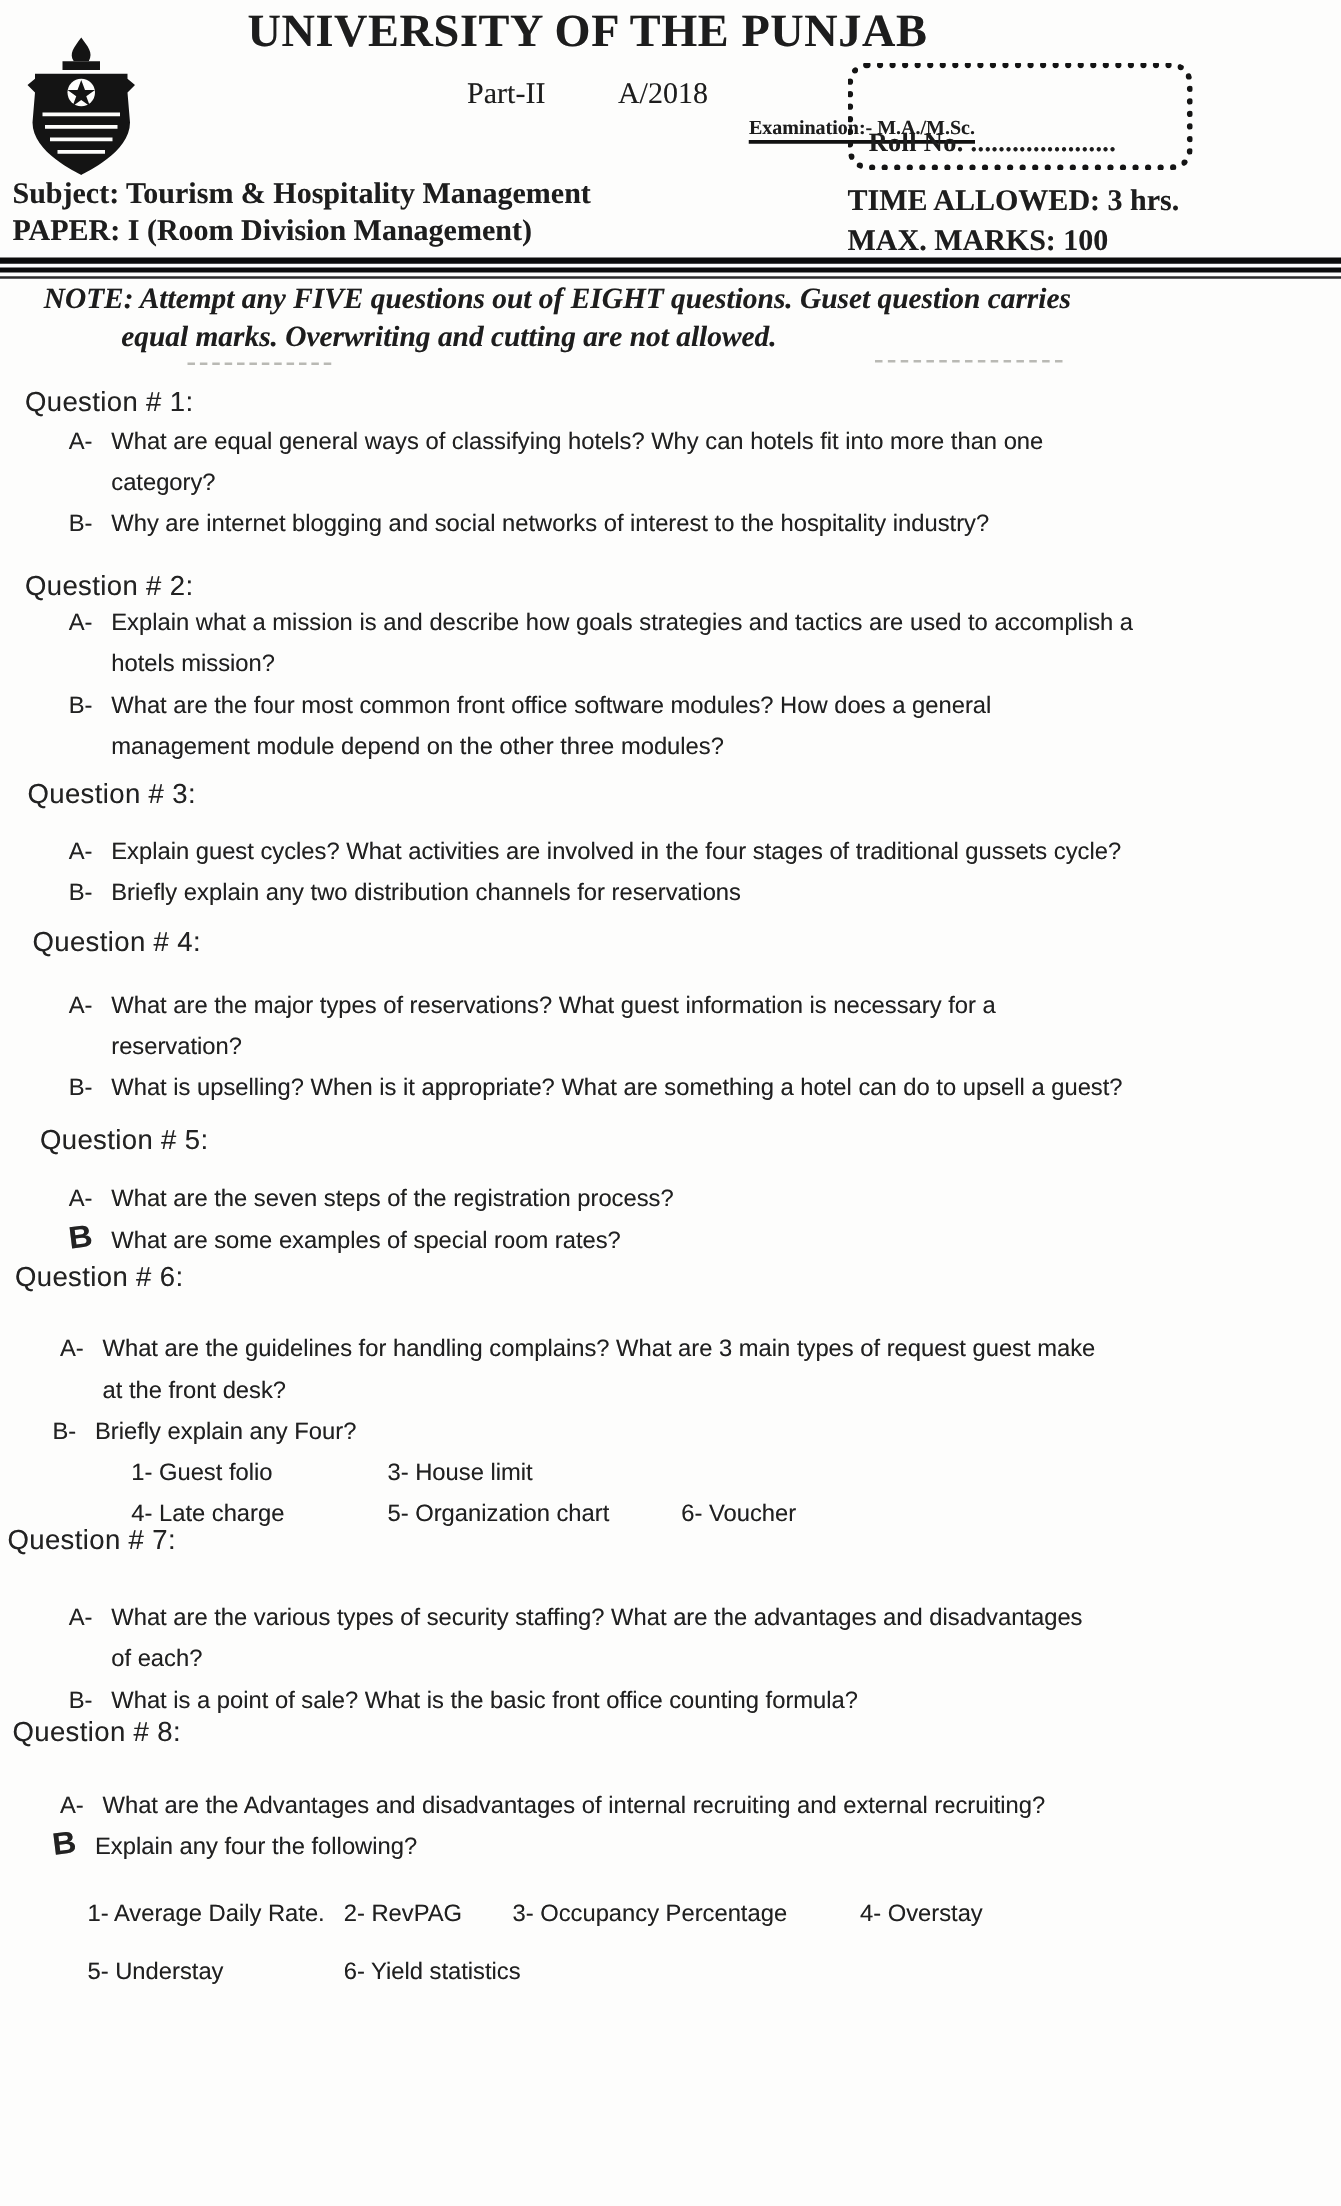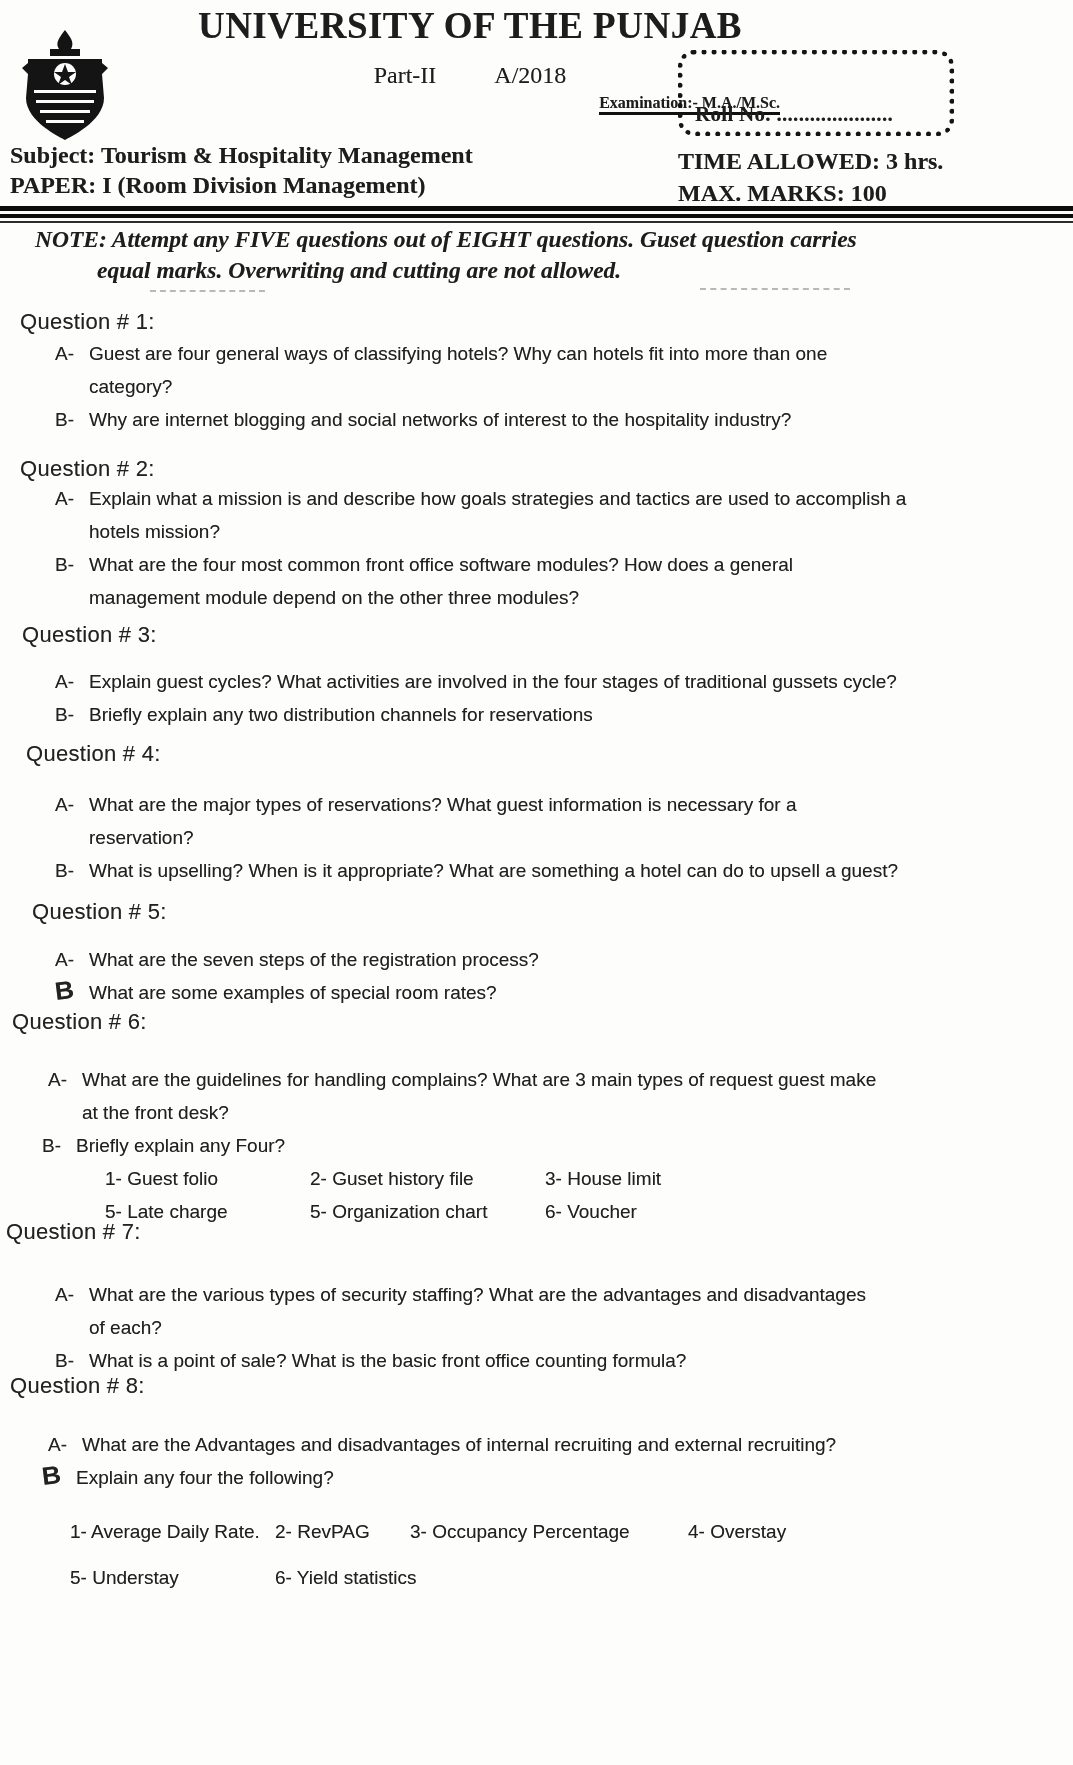--- a/index.html
+++ b/index.html
@@ -101,21 +101,21 @@
     <div class="noise" style="left:150px;top:290px;width:115px;"></div>
     <div class="noise" style="left:700px;top:288px;width:150px;"></div>
   </div>
 
   <div class="q" style="top:309px;">
     <div class="q-title" style="margin-left:20px;">Question # 1:</div>
     <div class="parts" style="margin-top:2px;">
       <div class="part">
         <div class="p-label">A-</div>
         <div class="p-text">
-          <div>Guest are four general ways of classifying hotels? Why can hotels fit into more than one</div>
+          <div>What are equal general ways of classifying hotels? Why can hotels fit into more than one</div>
           <div>category?</div>
         </div>
       </div>
       <div class="part">
         <div class="p-label">B-</div>
         <div class="p-text">
           <div>Why are internet blogging and social networks of interest to the hospitality industry?</div>
         </div>
       </div>
     </div>
@@ -208,25 +208,24 @@
       </div>
       <div class="part">
         <div class="p-label" style="margin-left:42px;">B-</div>
         <div class="p-text">
           <div>Briefly explain any Four?</div>
         </div>
       </div>
       <div class="sublist" style="margin-left:105px;margin-top:0px;">
         <div class="row">
           <span class="c" style="width:205px;">1-  Guest folio</span>
-          <span class="c" style="width:235px;">2-   Guset history file</span>
           <span class="c">3-  House limit</span>
         </div>
         <div class="row">
-          <span class="c" style="width:205px;">5-  Late charge</span>
+          <span class="c" style="width:205px;">4-  Late charge</span>
           <span class="c" style="width:235px;">5-  Organization chart</span>
           <span class="c">6- Voucher</span>
         </div>
       </div>
     </div>
   </div>
 
   <div class="q" style="top:1219px;">
     <div class="q-title" style="margin-left:6px;">Question # 7:</div>
     <div class="parts" style="margin-top:33px;">

